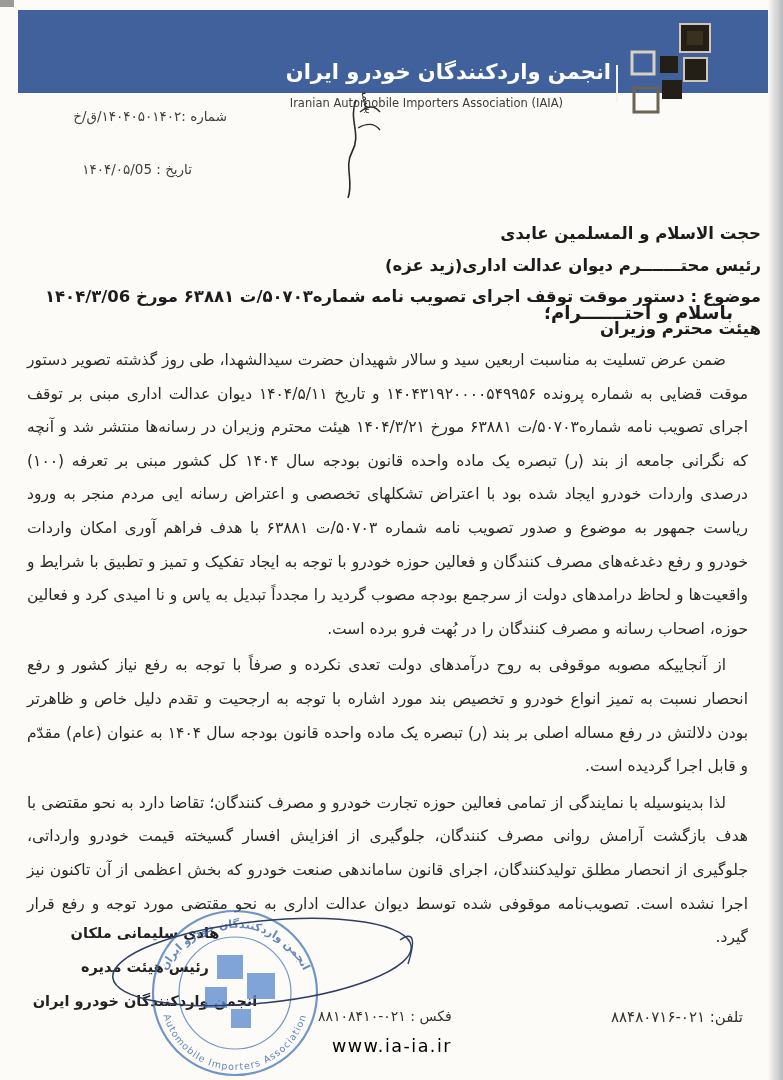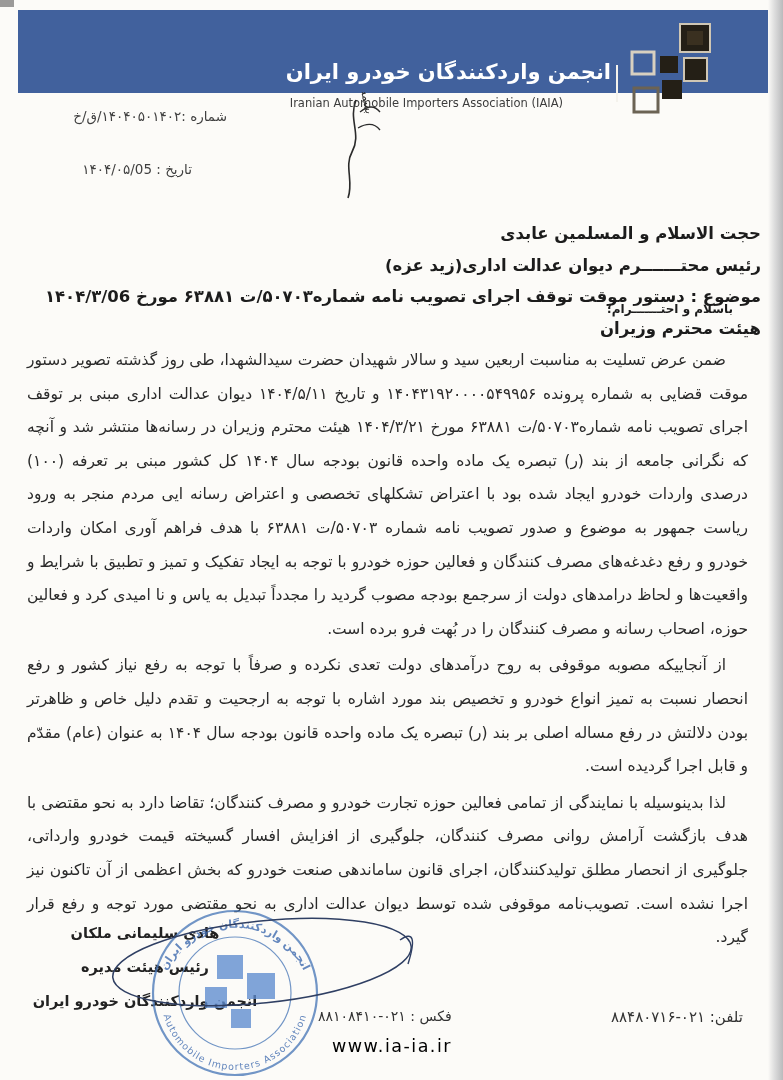--- a/index.html
+++ b/index.html
@@ -25,21 +25,21 @@
   .meta-number{position:absolute;top:108px;left:32px;width:195px;text-align:right;
     font-size:13.5px;color:#3f3f3f;}
   .meta-date{position:absolute;top:161px;left:52px;width:140px;text-align:right;
     font-size:13.5px;color:#3f3f3f;}
   .besmellah{position:absolute;top:92px;left:310px;width:80px;height:112px;}
   .besmellah text{font-size:11px;fill:#2e2e2e;font-style:italic;}
 
   
   .recipient{position:absolute;top:170px;right:22px;left:26px;font-weight:bold;
     color:#1c1c1c;font-size:16.5px;line-height:31.5px;text-align:right;margin-top:48px;}
-  .salutation{position:absolute;top:302px;right:50px;font-weight:bold;font-size:12px;color:#1c1c1c;}
+  .salutation{position:absolute;top:302px;right:50px;font-weight:bold;font-size:18px;color:#1c1c1c;}
 
   
   .letter-body{position:absolute;top:344px;right:23px;left:27px;text-align:justify;}
   .letter-body p{margin:0 12px 3px 0;font-size:15.5px;line-height:33.6px;color:#2a2a2a;text-indent:22px;}
 
   
   .sig-block{position:absolute;top:916px;right:auto;left:10px;width:270px;text-align:center;
     font-weight:bold;font-size:14.5px;line-height:34px;color:#222;}
   .stamp{position:absolute;left:125px;top:905px;width:220px;height:175px;opacity:.78;}
   .sig-oval{position:absolute;left:100px;top:910px;width:330px;height:118px;}

